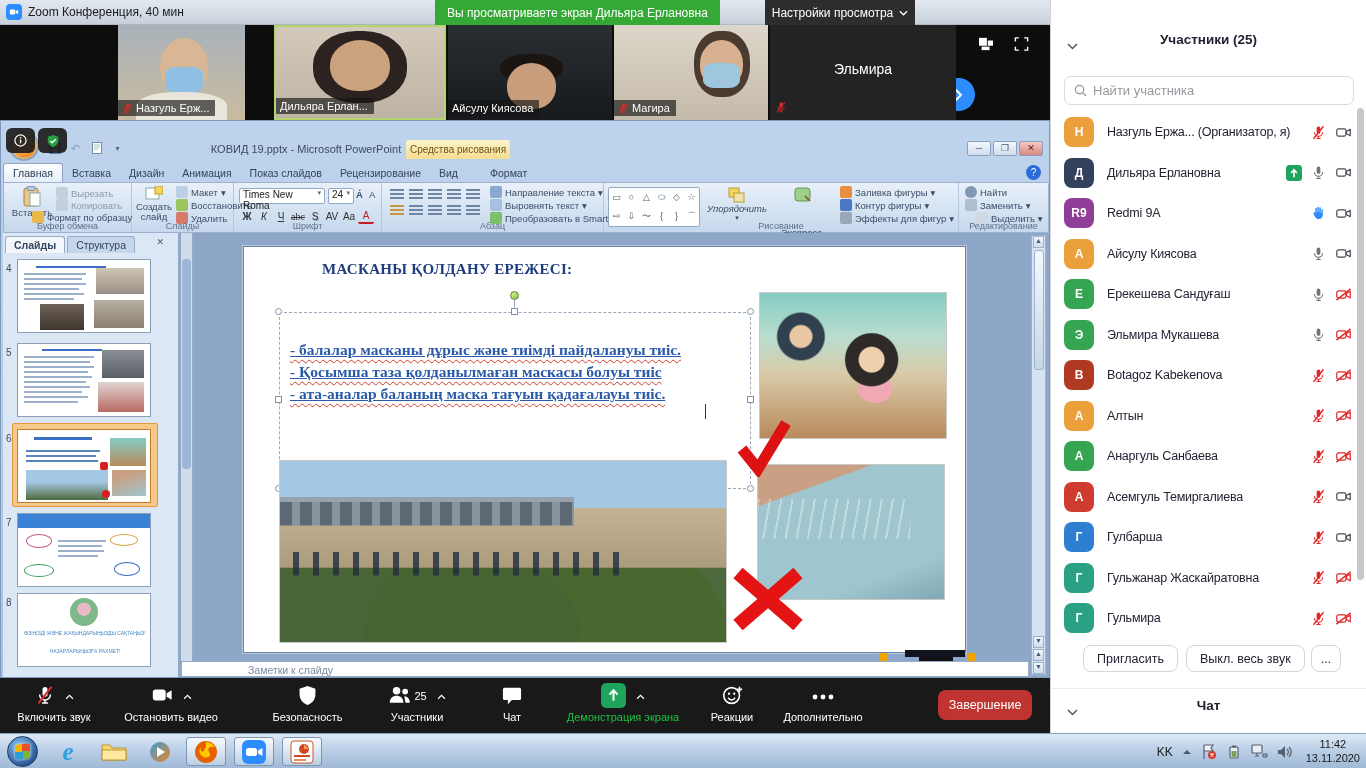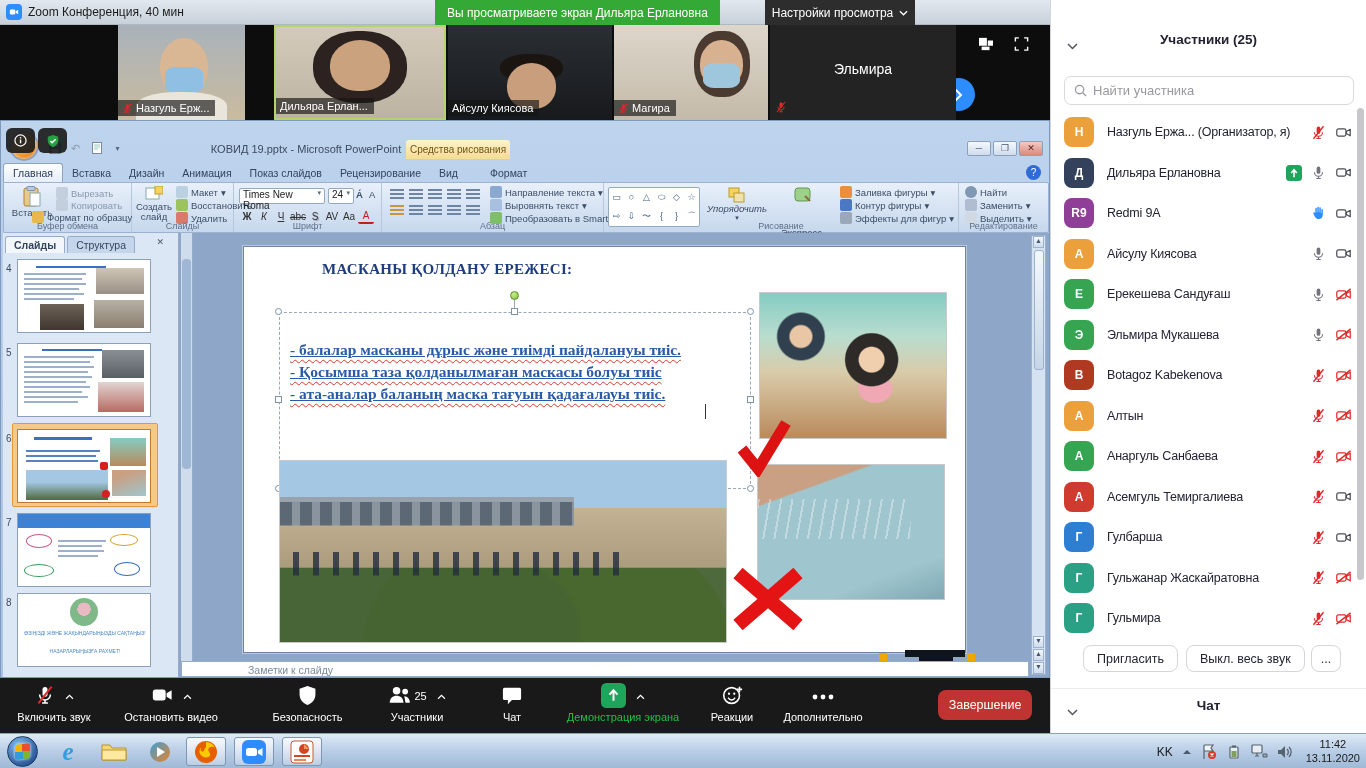--- a/index.html
+++ b/index.html
@@ -393,21 +393,21 @@
         <div class="combo" style="left:94px;top:5px;width:26px;">
             <span>24</span>
             <span style="font-size:7px;color:#5a6a80;">▾</span>
           </div>
         <div class="rsmall" style="left:122px;top:6px;font-weight:bold;">А́</div>
         <div class="rsmall" style="left:135px;top:6px;">А</div>
         <div id="font-btns">
             <span class="fbtn" style="left: 5px; font-weight: bold;">Ж</span>
             <span class="fbtn" style="left: 22px; font-style: italic;">К</span>
             <span class="fbtn" style="left: 39px; text-decoration: underline;">Ч</span>
-            <span class="fbtn" style="left: 56px; text-decoration: line-through;">abc</span>
+            <span class="fbtn" style="left: 56px; text-decoration: line-through; font-family: Liberation Serif, serif;">abc</span>
             <span class="fbtn" style="left: 73px; text-shadow: rgb(153, 153, 170) 1px 1px 1px;">S</span>
             <span class="fbtn" style="left: 90px;">AV</span>
             <span class="fbtn" style="left: 107px;">Aa</span>
             <span class="fbtn" style="left: 124px; color: rgb(192, 32, 32); border-bottom: 2px solid rgb(192, 32, 32);">А</span>
           </div>
         <div class="rg-label">Шрифт</div>
       </div>
 
       <div class="rgroup" style="left:378px;width:222px;">
         <div id="para-icons">
@@ -464,21 +464,21 @@
         <div class="rsmall" style="left:236px;top:29px;"><span class="ric" style="background:#9aa8ba;"></span><span>Эффекты для фигур</span> ▾</div>
         <div class="rg-label">Рисование</div>
       </div>
 
       <div class="rgroup" style="left:955px;width:89px;border-right:none;">
         <div class="rsmall" style="left:6px;top:3px;">
             <span class="ric" style="background:#8098b4;border-radius:50%;"></span>
             <span>Найти</span>
           </div>
         <div class="rsmall" style="left:6px;top:16px;"><span class="ric" style="background:#b0bcd0;"></span><span>Заменить</span> ▾</div>
-        <div class="rsmall" style="left:6px;top:29px;text-align:right;"><span class="ric" style="background:#d0d8e4;"></span><span>Выделить</span> ▾</div>
+        <div class="rsmall" style="left:17px;top:29px;text-align:right;"><span class="ric" style="background:#d0d8e4;"></span><span>Выделить</span> ▾</div>
         <div class="rg-label">Редактирование</div>
       </div>
     </div>
 
     <div class="ppt-body">
       <div class="lpanel">
         <div class="lp-tabs">
           <div class="lp-tab active">Слайды</div>
           <div class="lp-tab">Структура</div>
         </div>

